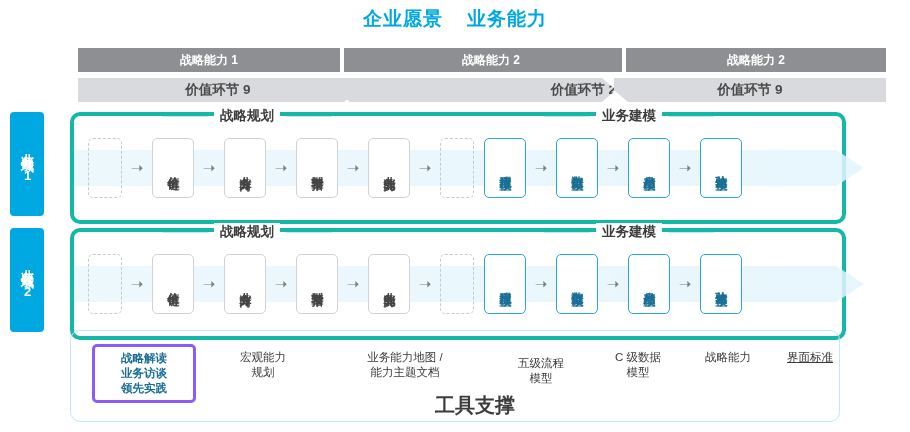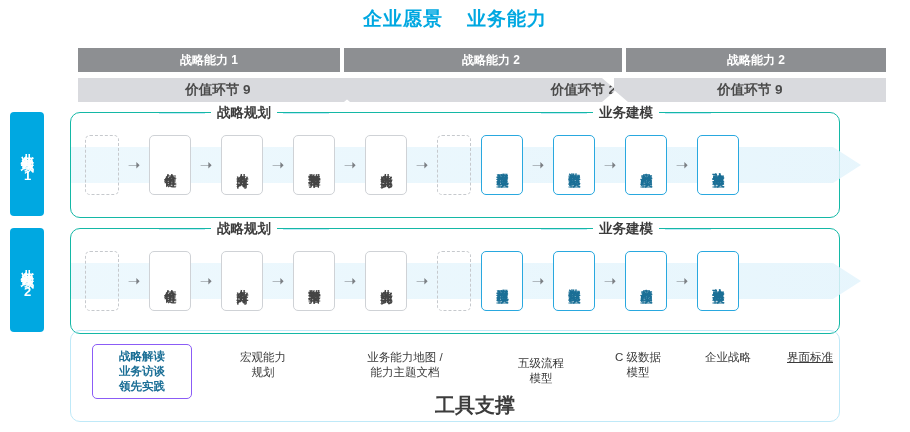--- a/index.html
+++ b/index.html
@@ -47,21 +47,21 @@
     writing-mode:vertical-rl;text-orientation:upright;
     display:flex;align-items:center;justify-content:center;
     font-size:13px;font-weight:bold;letter-spacing:2px;
   }
   .domain.d1{top:112px;height:104px;}
   .domain.d2{top:228px;height:104px;}
 
   
   .lane{
     position:absolute;left:70px;width:768px;height:104px;
-    border:1px solid #14b8a6;border-radius:10px;background:#fff;
+    border:4px solid #14b8a6;border-radius:10px;background:#fff;
   }
   .lane.l1{top:112px;}
   .lane.l2{top:228px;}
 
   
   .lane-arrow{
     position:absolute;left:0;top:34px;height:36px;width:790px;
     background:linear-gradient(to right,#eaf7fd,#e3f4fc);
     clip-path:polygon(0 0,762px 0,790px 18px,762px 36px,0 36px);
     opacity:.85;
@@ -93,21 +93,21 @@
     color:#7b7f84;font-size:15px;
   }
   .gapspace{width:10px;}
 
   
   .tools{position:absolute;top:344px;left:70px;width:768px;height:44px;}
   .tool{
     position:absolute;top:0;text-align:center;font-size:11.5px;line-height:15px;color:#3a3a3a;
   }
   .tool.first{
-    border:1px solid #8b5cf6;border-radius:5px;padding:4px 6px;color:#1b6f96;font-weight:bold;
+    border:3px solid #8b5cf6;border-radius:5px;padding:4px 6px;color:#1b6f96;font-weight:bold;
     background:#fff;
   }
   .tool-support{
     position:absolute;top:392px;left:0;width:910px;text-align:center;
     font-size:20px;font-weight:bold;color:#3c3c3c;margin-left:20px;
   }
   .bottom-frame{
     position:absolute;left:70px;top:330px;width:768px;height:90px;
     border:1px solid #bfe9f8;border-radius:10px;
   }
@@ -243,18 +243,18 @@
     </div>
   </div>
 
   <div class="bottom-frame"></div>
   <div class="tools">
     <div class="tool first" style="left:22px;width:86px;">战略解读<br>业务访谈<br>领先实践</div>
     <div class="tool" style="left:275px;width:120px;top:6px;">业务能力地图 /<br>能力主题文档</div>
     <div class="tool" style="left:148px;width:90px;top:6px;">宏观能力<br>规划</div>
     <div class="tool" style="left:430px;width:82px;top:12px;">五级流程<br>模型</div>
     <div class="tool" style="left:528px;width:80px;top:6px;">C 级数据<br>模型</div>
-    <div class="tool" style="left:618px;width:80px;top:6px;">企业战略</div>
+    <div class="tool" style="left:618px;width:80px;top:6px;">战略能力</div>
     <div class="tool" style="left:700px;width:80px;top:6px;text-decoration:underline;">界面标准</div>
   </div>
   <div class="tool-support">工具支撑</div>
 
 </div>
 
 </body></html>

